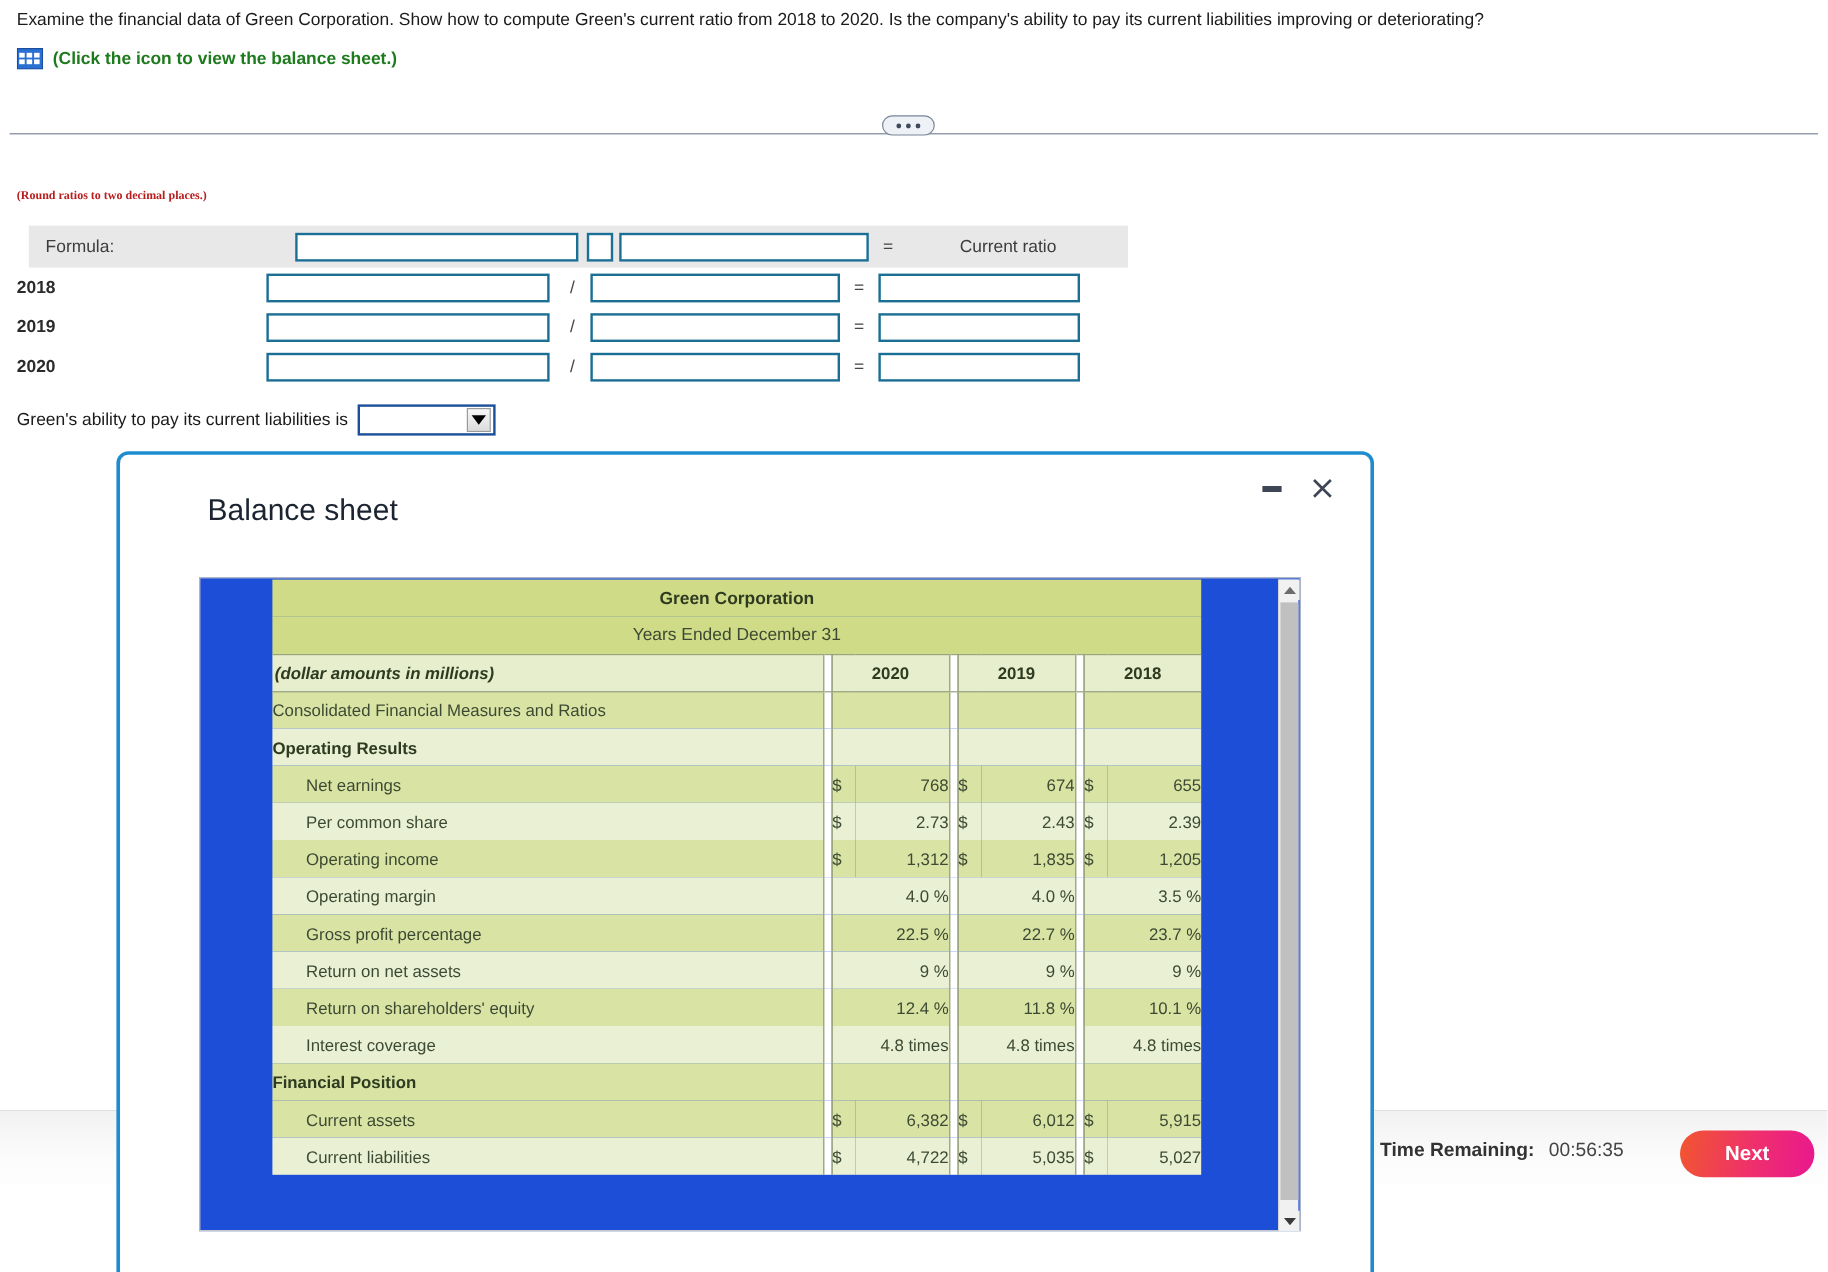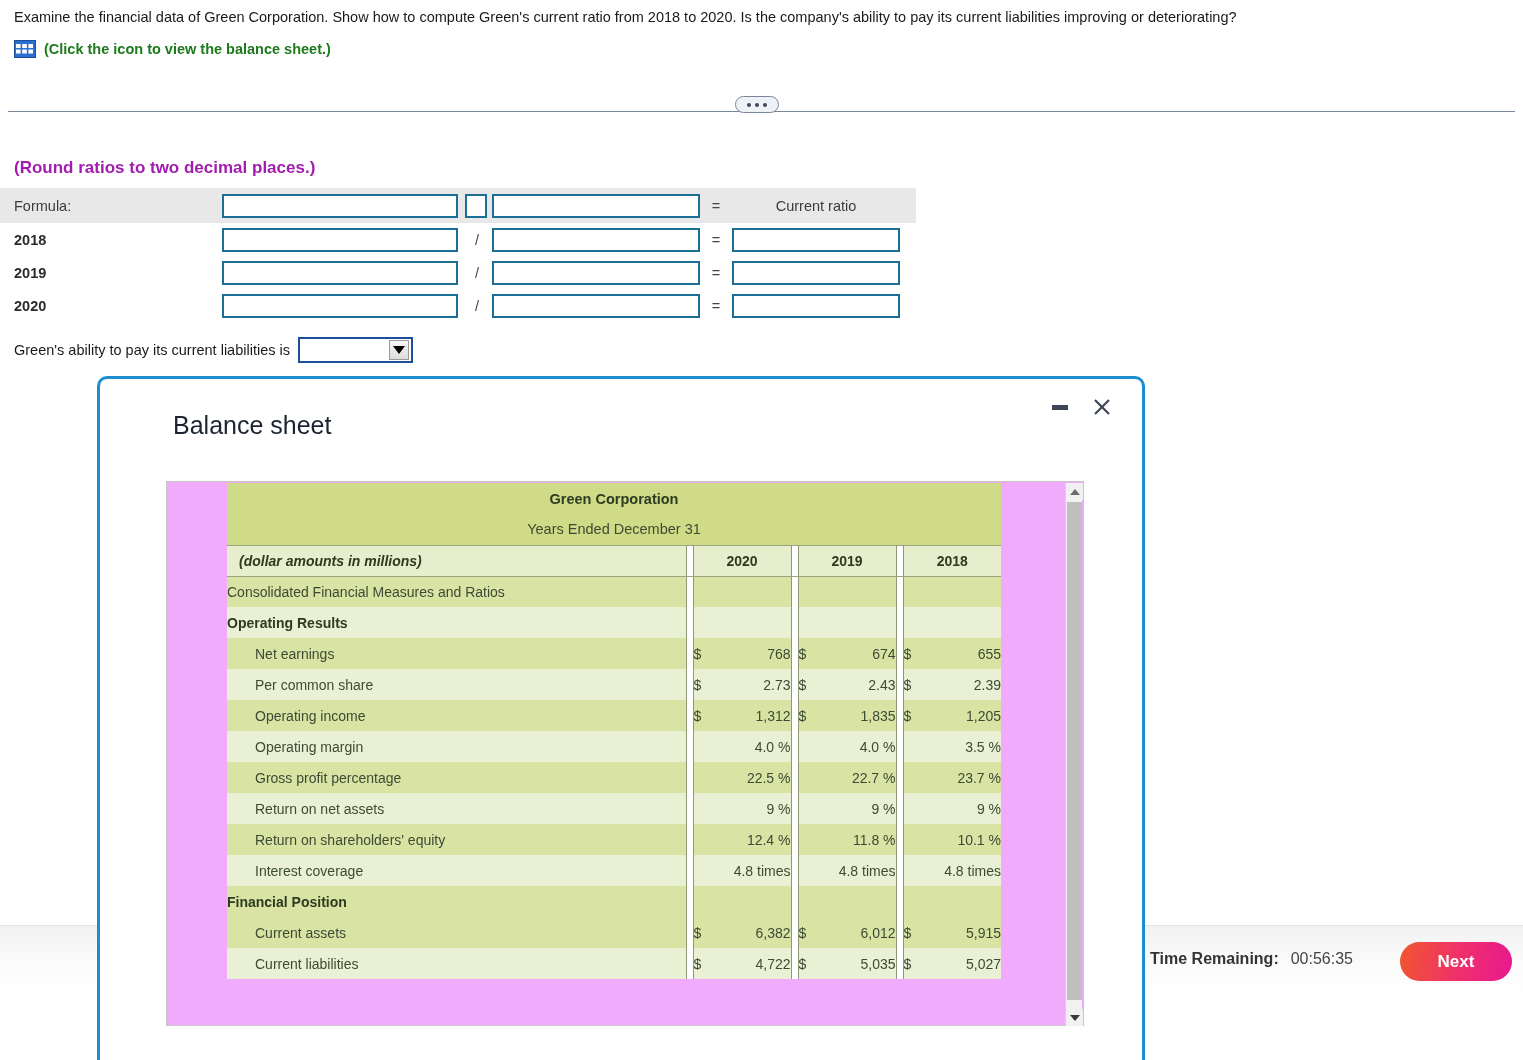--- a/index.html
+++ b/index.html
@@ -31,26 +31,26 @@
     position: absolute; left: 735px; top: 96px;
     width: 44px; height: 17px; border-radius: 9px;
     background: #eef1f6; border: 1px solid #7a8699;
     display: flex; align-items: center; justify-content: center; gap: 4px;
   }
   .ellipsis-pill i { width: 4px; height: 4px; border-radius: 50%; background: #404a5c; display: block; }
 
   
   .round-note {
     position: absolute; left: 14px; top: 158px;
-    font-size: 17px; font-weight: bold; color: #a21caf;
+    font-size: 10px; font-weight: bold; color: #b91c1c; font-family: Liberation Serif, serif;
   }
   .form-area { position: absolute; left: 0; top: 188px; }
 
   .row { position: relative; height: 33px; }
-  .row-formula { background: #e8e8e8; width: 916px; height: 35px; }
+  .row-formula { background: #e8e8e8; width: 916px; height: 35px; margin-left: 24px; }
   .row-label {
     position: absolute; left: 14px; top: 50%; transform: translateY(-50%);
     font-size: 14.5px; color: #3c3c3c;
   }
   .row-label.year { font-weight: bold; color: #2b2b2b; }
 
   .tb {
     position: absolute; top: 50%; transform: translateY(-50%);
     height: 24px; border: 2px solid #1b6e94; background: #ffffff;
     font-family: "Liberation Sans", sans-serif; font-size: 14px;
@@ -112,41 +112,41 @@
     width: 24px; height: 24px; display: flex; align-items: center; justify-content: center;
     cursor: pointer;
   }
   .btn-min::after { content: ""; display: block; width: 16px; height: 5px; background: #3d4654; }
   .btn-close svg { display: block; }
 
   
   .sheet-frame {
     position: absolute; left: 66px; top: 102px;
     width: 918px; height: 545px;
-    border: 1px solid #c6c6c6; background: #f0abfc;
+    border: 1px solid #c6c6c6; background: #1d4ed8;
   }
   .sheet-scroll { position: absolute; left: 0; top: 0; width: 900px; height: 543px; overflow: hidden; }
   table.bs {
     position: absolute; left: 60px; top: 1px;
     width: 774px; border-collapse: collapse;
     font-size: 14px; color: #3d4a33;
   }
   table.bs td { padding: 0; height: 31px; vertical-align: middle; }
   .cap-main {
     background: #cfdb86; text-align: center; font-weight: bold; color: #2e3b20;
     font-size: 14.5px; height: 33px;
   }
   .cap-sub {
     background: #cfdb86; text-align: center; color: #3d4a33; font-size: 14.5px; height: 31px;
   }
   .hdr td {
     background: #e6eecd; font-weight: bold; color: #2e3b20; text-align: center;
     border-top: 1px solid #9aa57f; border-bottom: 1px solid #9aa57f;
   }
-  .hdr td.lbl { text-align: left; font-style: italic; padding-left: 12px; }
+  .hdr td.lbl { text-align: left; font-style: italic; padding-left: 2px; }
   tr.shade td { background: #d9e3a4; }
   tr.light td { background: #e9f0d4; }
   td.lbl { padding-left: 6px; white-space: nowrap; }
   td.lbl.ind { padding-left: 28px; }
   td.lbl.bold { font-weight: bold; color: #2e3b20; }
   td.sep {
     width: 7px; padding: 0;
     border-left: 1px solid #8e9a76; border-right: 1px solid #8e9a76;
     background: #fff !important;
   }

